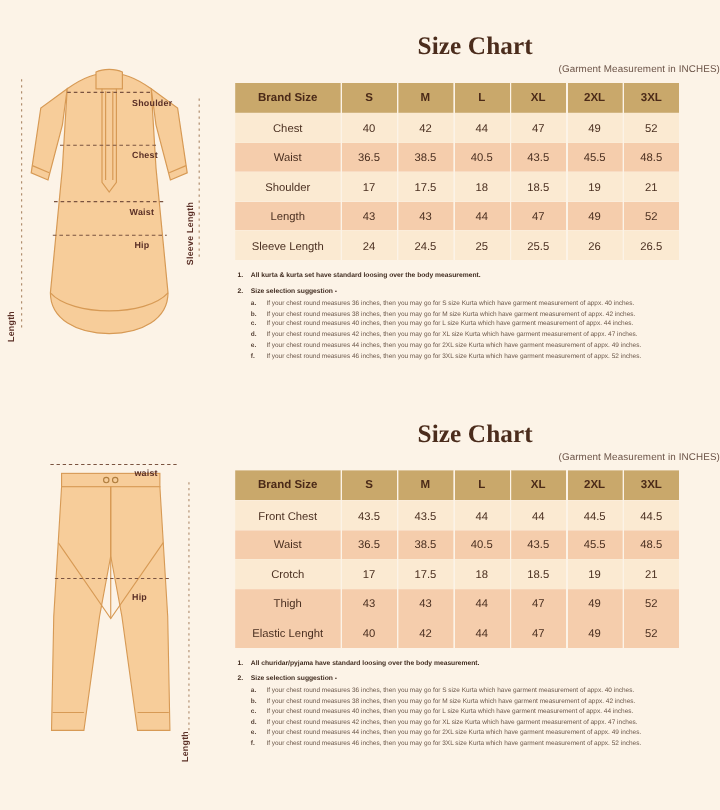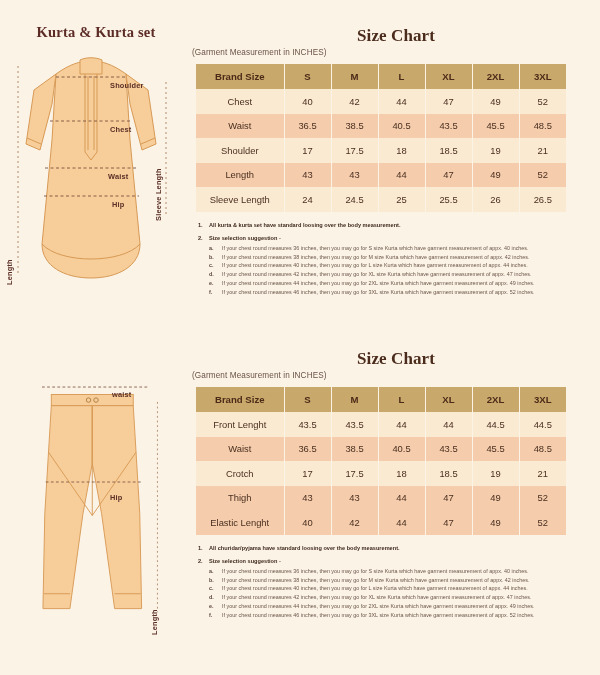--- a/index.html
+++ b/index.html
@@ -32,26 +32,26 @@
   }
   .fig-label.vert{
     transform:rotate(-90deg);transform-origin:left bottom;
   }
 
   
   .chart-col{position:absolute;left:192px;top:0;width:408px;height:100%;}
   .chart-title{
     text-align:center;
     font-family:"Liberation Serif", serif;
-    font-weight:bold;font-size:17px;color:#4b2c1c;
+    font-weight:bold;font-size:21px;color:#4b2c1c;
     margin:0;padding:0;
     letter-spacing:.1px;
   }
   .chart-sub{
-    text-align:left;font-size:8.2px;color:#6b5347;
+    text-align:right;font-size:8.2px;color:#6b5347;
     margin:2px 0 0 0;letter-spacing:.1px;
   }
   table.sizechart{
     border-collapse:collapse;
     width:370px;
     margin:7px 16px 0 4px;
     table-layout:fixed;
   }
   table.sizechart th,
   table.sizechart td{
@@ -99,21 +99,20 @@
     line-height:1.62;
   }
   .sublist li .ltr{width:13px;flex:none;margin-left:11px;font-weight:bold;color:#5a463a;}
 </style>
 </head>
 <body>
 
 <div class="panel" id="panel-kurta">
 
   <div class="illus-col">
-    <div class="section-title">Kurta &amp; Kurta set</div>
 
     <div class="figure">
       <svg viewBox="0 0 192 270" xmlns="http://www.w3.org/2000/svg">
         <g fill="#f7cd9a" stroke="#d79a55" stroke-width="1">
 
           <path d="M56 30 L34 46 L26 100 L40 106 L52 60 Z"></path>
 
           <path d="M126 30 L148 46 L156 100 L142 106 L130 60 Z"></path>
 
           <path d="M56 30 C70 20 80 17 91 17 C102 17 112 20 126 30
@@ -336,21 +335,21 @@
           <th>S</th>
           <th>M</th>
           <th>L</th>
           <th>XL</th>
           <th>2XL</th>
           <th>3XL</th>
         </tr>
       </thead>
       <tbody>
         <tr class="odd">
-          <td>Front Lenght</td>
+          <td>Front Chest</td>
           <td>43.5</td>
           <td>43.5</td>
           <td>44</td>
           <td>44</td>
           <td>44.5</td>
           <td>44.5</td>
         </tr>
         <tr class="even">
           <td>Waist</td>
           <td>36.5</td>

